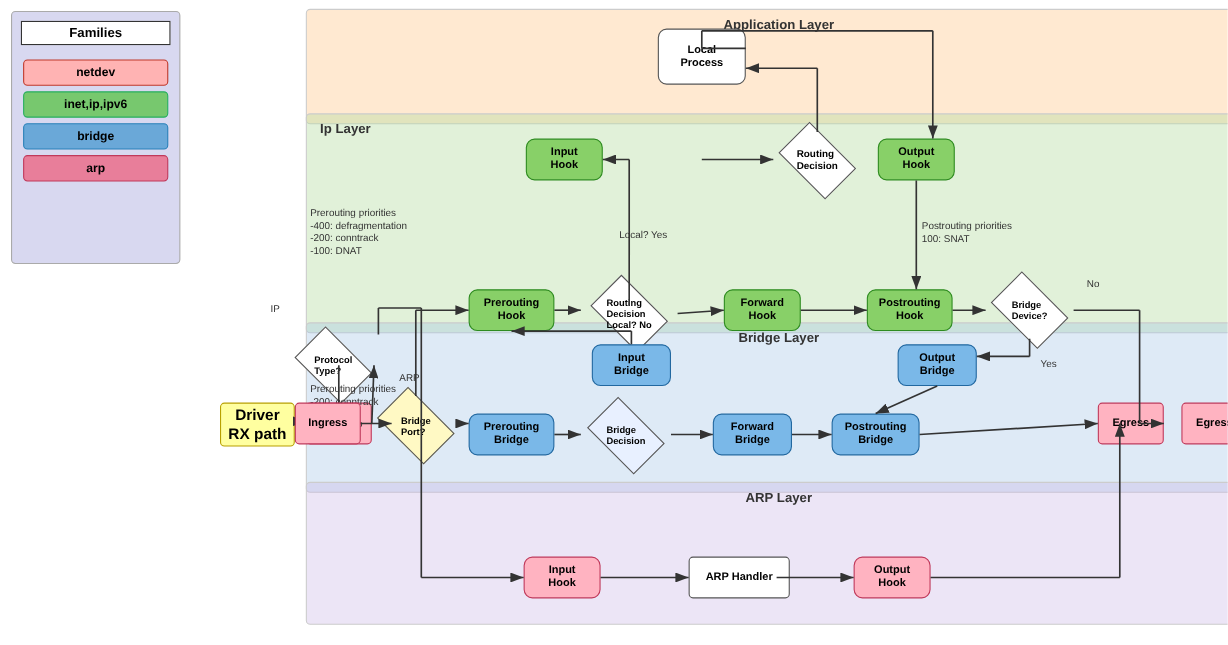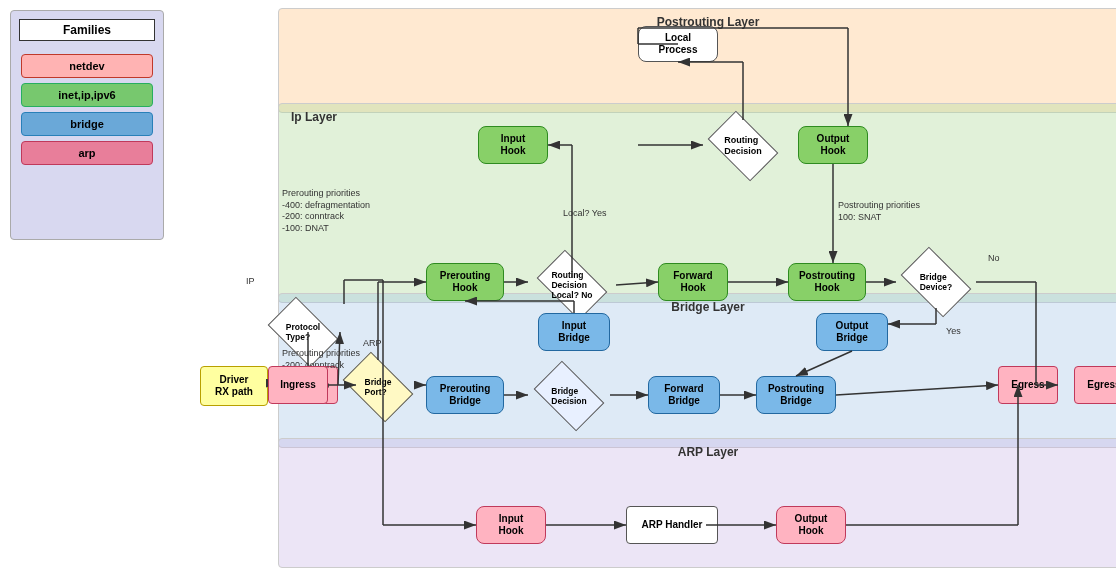--- a/index.html
+++ b/index.html
@@ -113,41 +113,41 @@
   <div class="legend-box">
     <div class="legend-title">Families</div>
     <div class="legend-item legend-netdev">netdev</div>
     <div class="legend-item legend-inet">inet,ip,ipv6</div>
     <div class="legend-item legend-bridge">bridge</div>
     <div class="legend-item legend-arp">arp</div>
   </div>
 
   <div style="position:absolute; left:200px; top:8px; width:916px; height:572px;">
 
-    <div class="node node-yellow" style="left:0; top:358px; width:68px; height:40px; font-size:10px;">
+    <div class="node node-yellow" style="left:0; top:358px; width:68px; height:40px; font-size:14px;">
       <span style="white-space:pre-line;text-align:center;">Driver
 RX path</span>
     </div>
 
     <div style="position:absolute; left:78px; top:0; width:870px; height:572px;">
 
       <div class="layer-app">
-        <span class="layer-label" style="left:50%; transform:translateX(-50%); top:6px;">Postrouting Layer</span>
+        <span class="layer-label" style="left:50%; transform:translateX(-50%); top:6px;">Application Layer</span>
       </div>
       <div class="layer-ip">
         <span class="layer-label" style="left:12px; top:6px;">Ip Layer</span>
       </div>
       <div class="layer-bridge">
         <span class="layer-label" style="left:50%; transform:translateX(-50%); top:6px;">Bridge Layer</span>
       </div>
       <div class="layer-arp">
         <span class="layer-label" style="left:50%; transform:translateX(-50%); top:6px;">ARP Layer</span>
       </div>
 
-      <div class="node node-white node-rounded" style="left:320px; top:18px; width:80px; height:36px;margin-left:40px;">
+      <div class="node node-white node-rounded" style="left:320px; top:18px; width:80px; height:51px;">
         <span style="white-space:pre-line;text-align:center;">Local
 Process</span>
       </div>
 
       <div class="node node-green node-rounded" style="left:200px; top:118px; width:70px; height:38px;">
         <span style="white-space:pre-line;text-align:center;">Input
 Hook</span>
       </div>
 
       <div class="node node-green node-rounded" style="left:520px; top:118px; width:70px; height:38px;">

